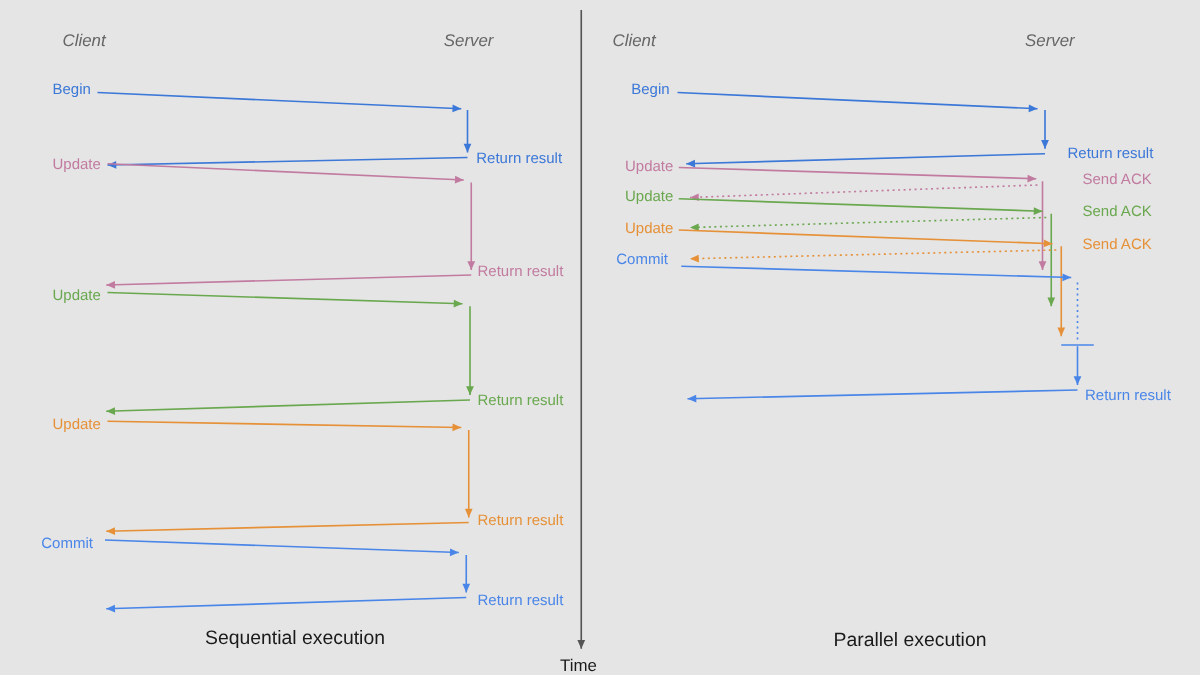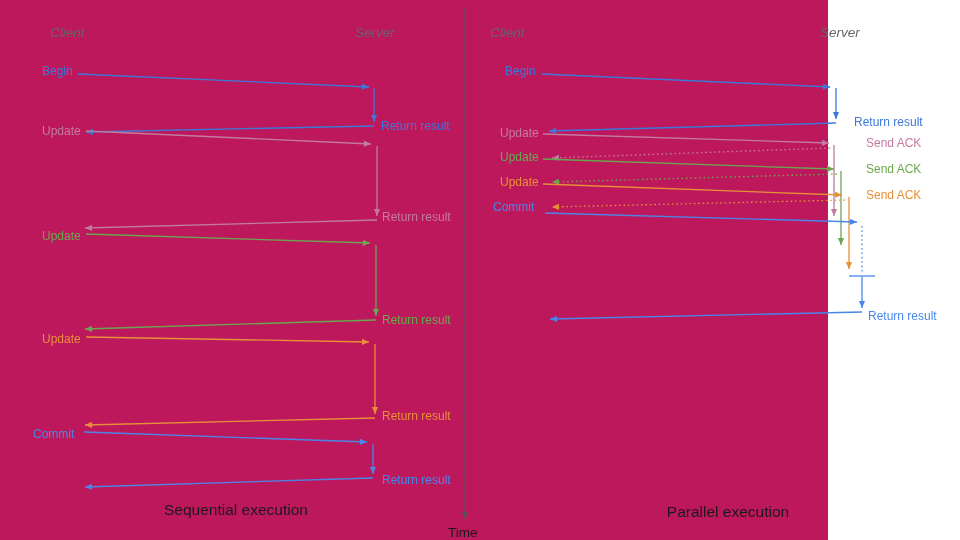--- a/index.html
+++ b/index.html
@@ -6,23 +6,23 @@
     margin: 0;
     padding: 0;
     background: #ffffff;
     width: 960px;
     height: 540px;
     overflow: hidden;
     font-family: "Liberation Sans", sans-serif;
   }
   #stage {
     position: relative;
-    width: 828px;
+    width: 960px;
     height: 540px;
-    background: #be185d;
+    background: #e5e5e5;
   }
   svg text {
     font-family: "Liberation Sans", sans-serif;
   }
 </style>
 </head>
 <body>
 
 <div id="stage">
   <svg id="diagram" width="960" height="540" viewBox="0 0 960 540" xmlns="http://www.w3.org/2000/svg">

